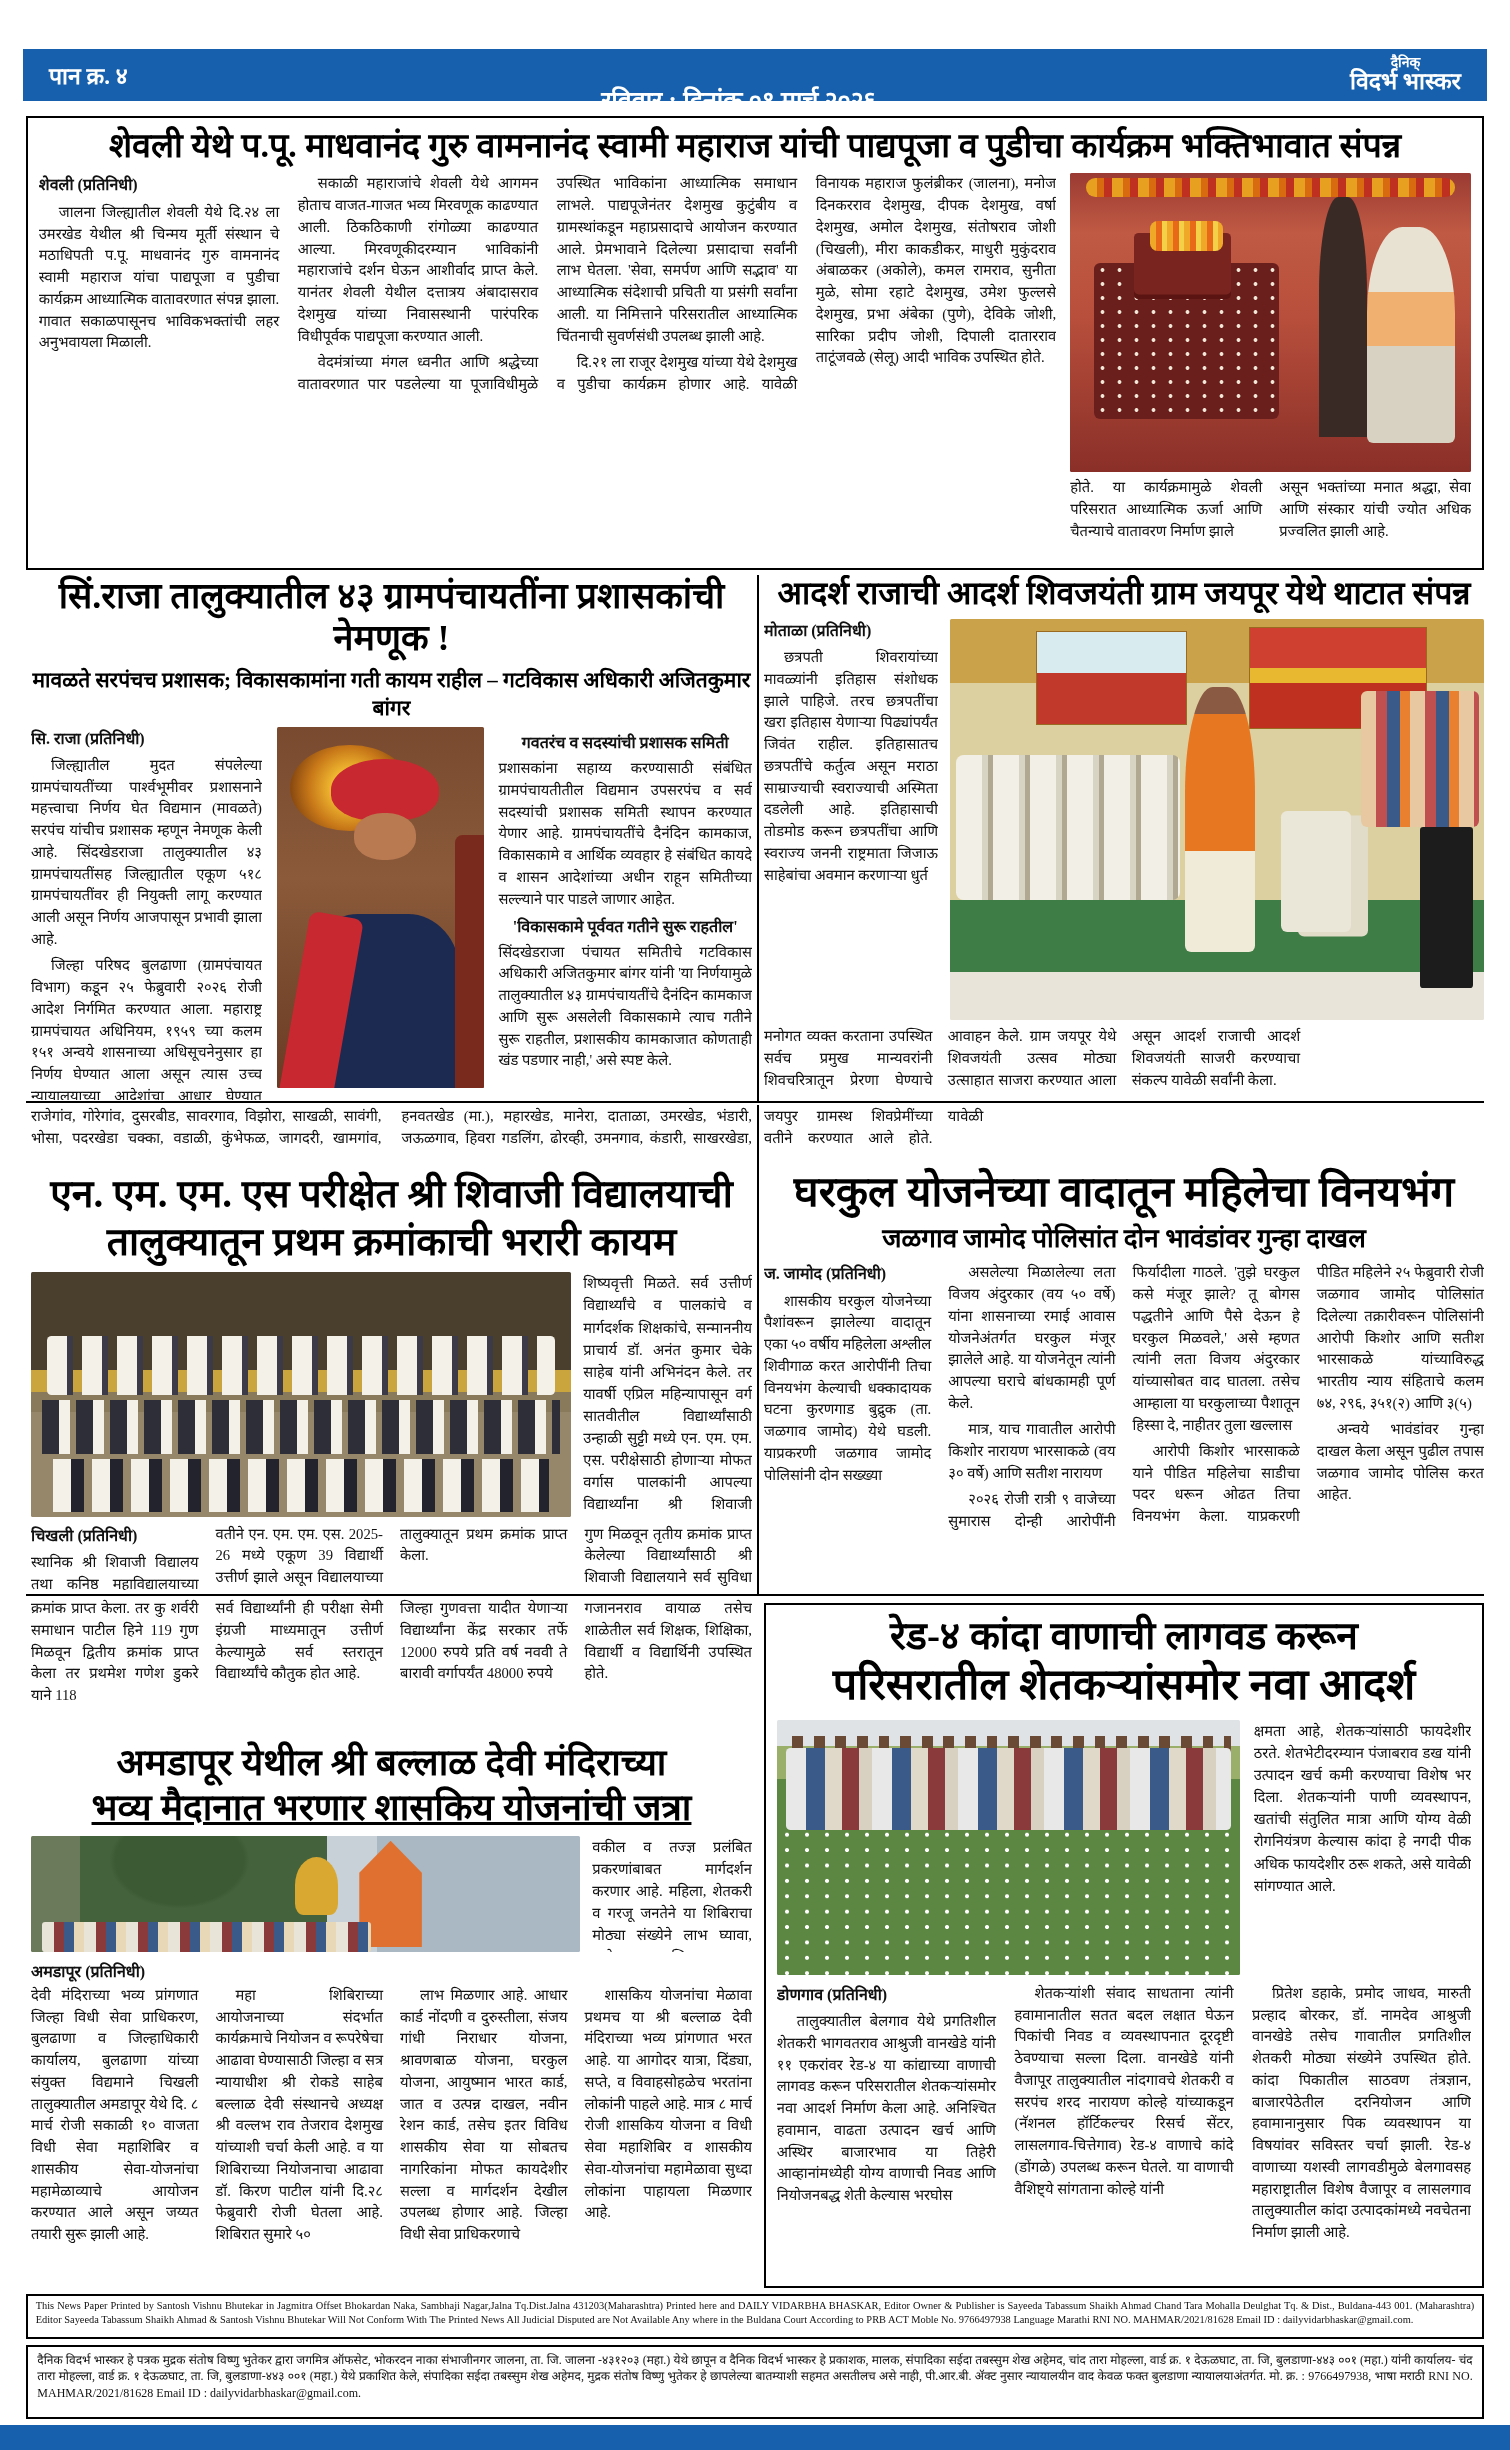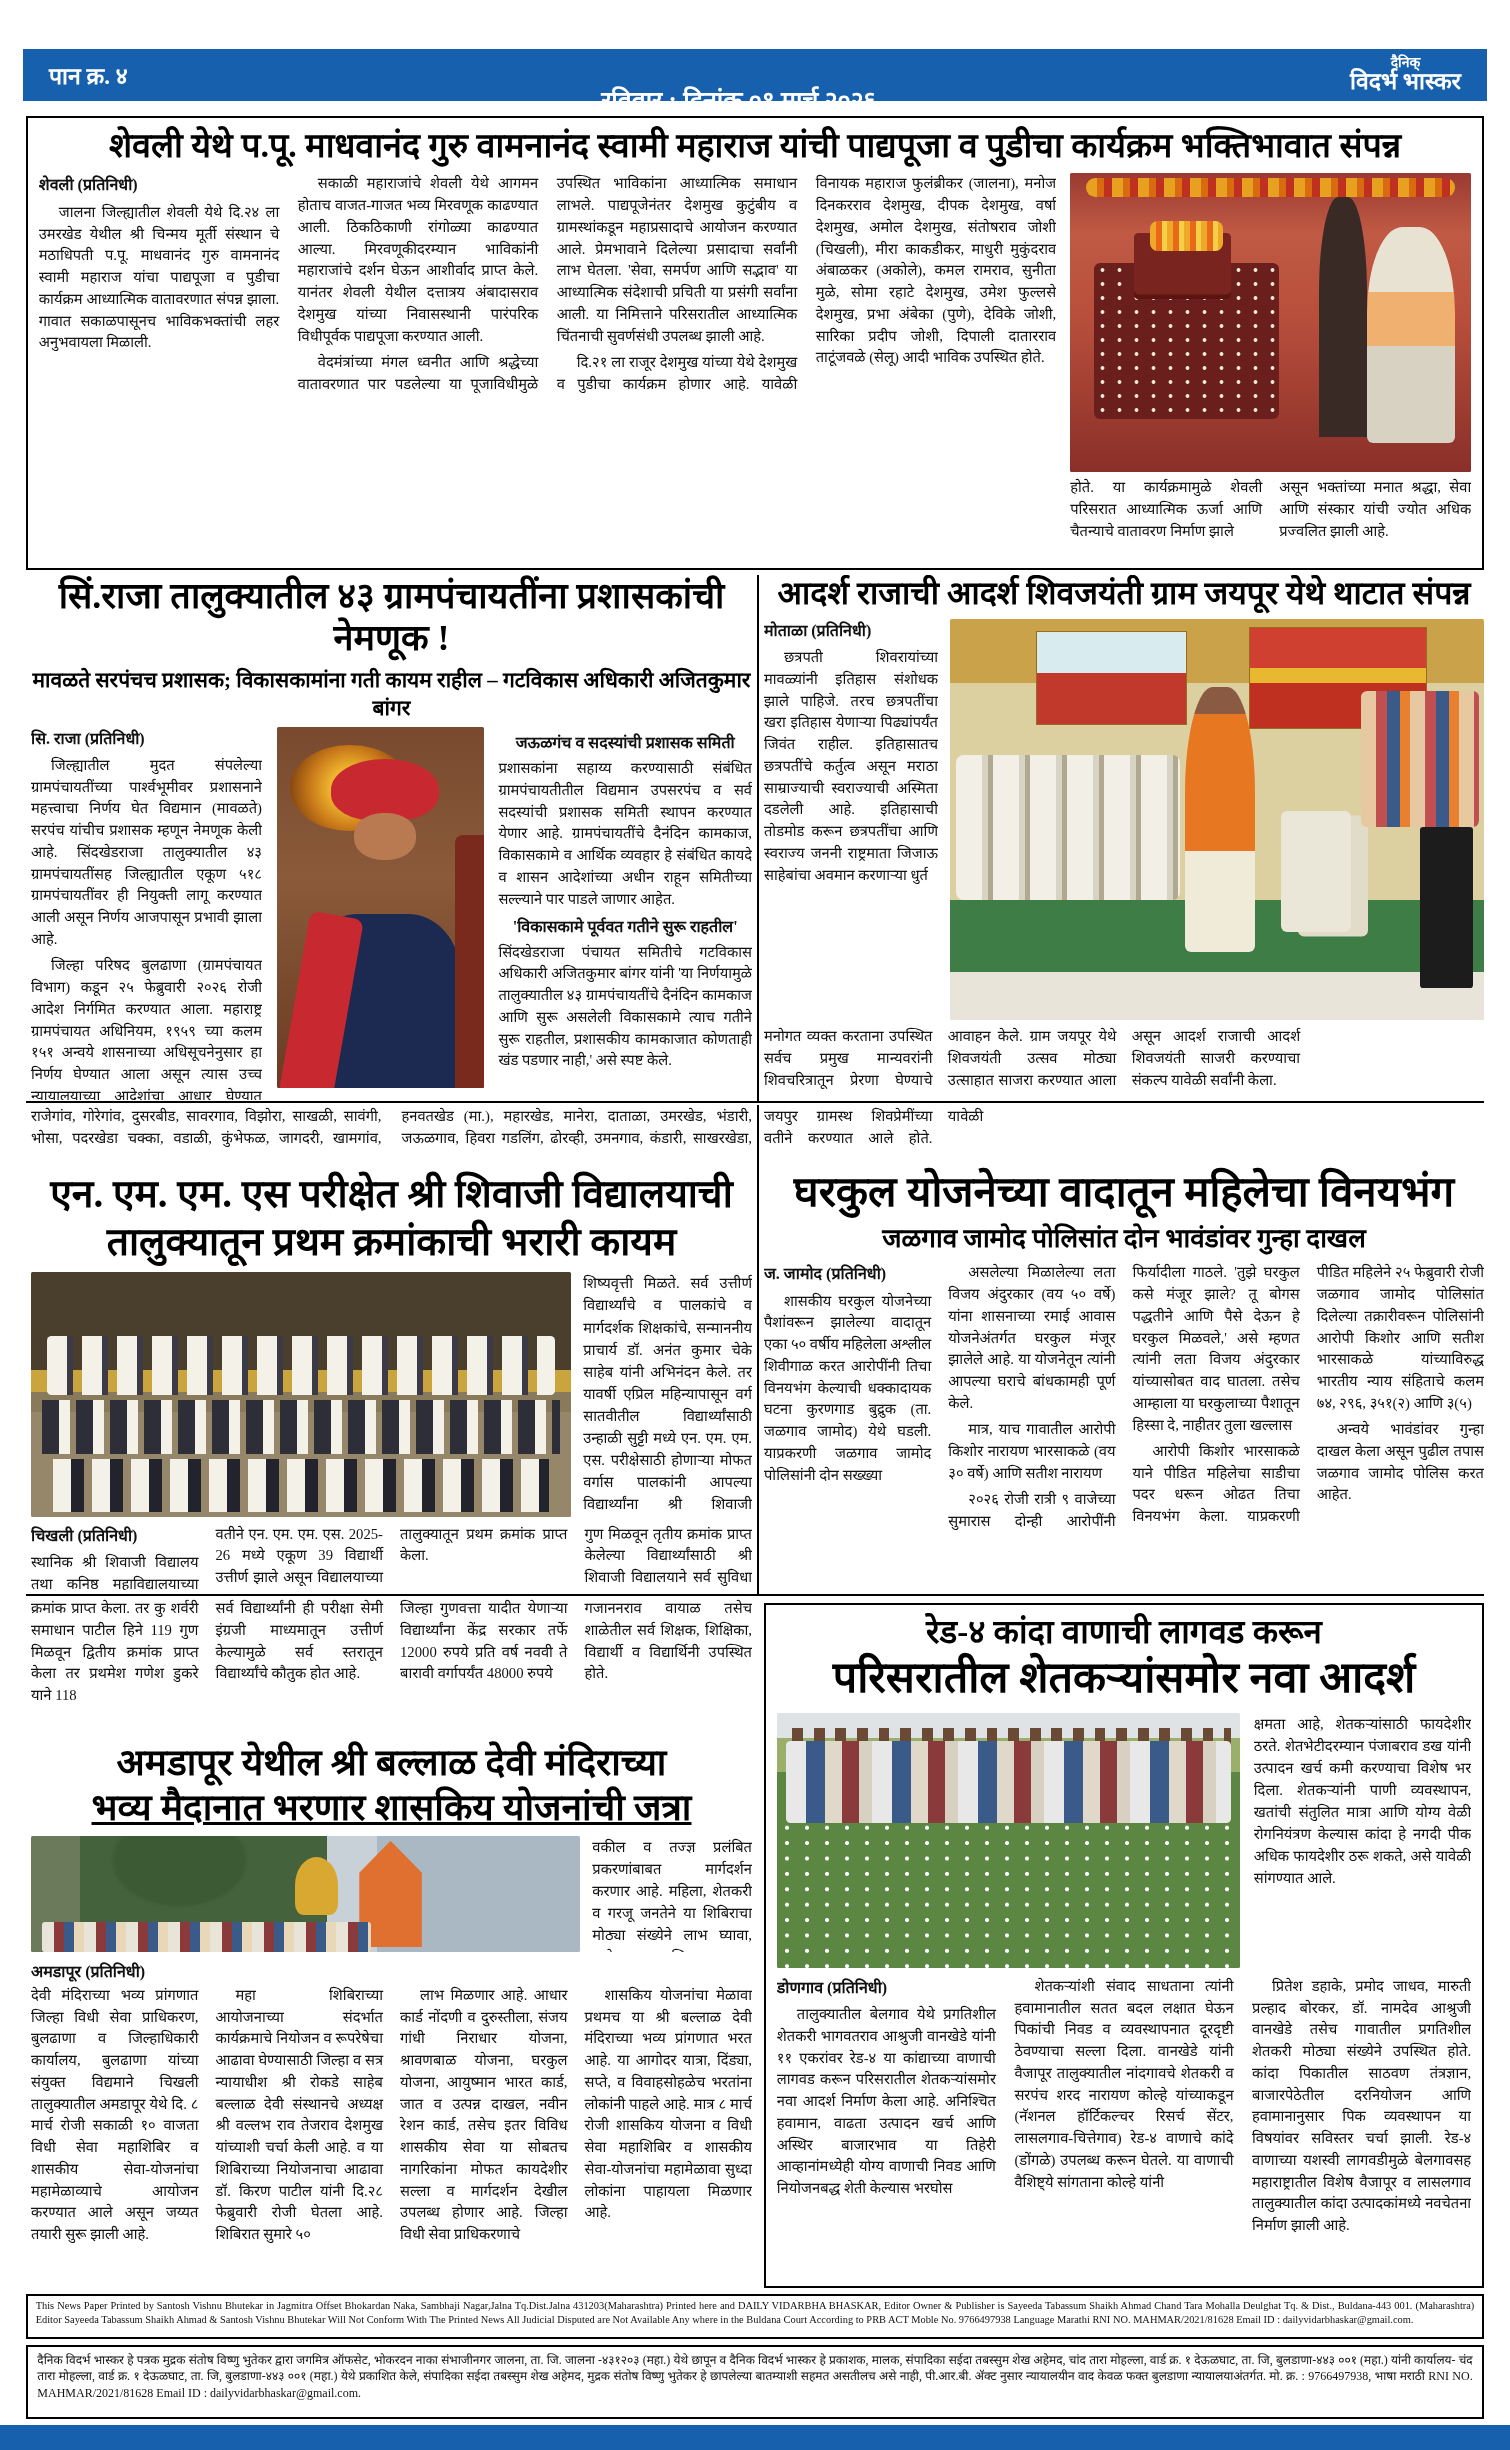--- a/index.html
+++ b/index.html
@@ -143,21 +143,21 @@
         <div style="display:flex;gap:14px;flex:1;overflow:hidden;">
           <div class="ph ph2" style="width:207px;height:361px;flex:none;">
             <div class="halo"></div>
             <div class="turban"></div>
             <div class="face"></div>
             <div class="coat"></div>
             <div class="scarf"></div>
             <div class="chair"></div>
           </div>
           <div class="btxt" style="flex:1;">
-            <div class="colhead">जऊळगंच व सदस्यांची प्रशासक समिती</div>
+            <div class="colhead">गवतरंच व सदस्यांची प्रशासक समिती</div>
             <p class="nofirst">प्रशासकांना सहाय्य करण्यासाठी संबंधित ग्रामपंचायतीतील विद्यमान उपसरपंच व सर्व सदस्यांची प्रशासक समिती स्थापन करण्यात येणार आहे. ग्रामपंचायतींचे दैनंदिन कामकाज, विकासकामे व आर्थिक व्यवहार हे संबंधित कायदे व शासन आदेशांच्या अधीन राहून समितीच्या सल्ल्याने पार पाडले जाणार आहेत.</p>
             <div class="colhead">'विकासकामे पूर्ववत गतीने सुरू राहतील'</div>
             <p class="nofirst">सिंदखेडराजा पंचायत समितीचे गटविकास अधिकारी अजितकुमार बांगर यांनी 'या निर्णयामुळे तालुक्यातील ४३ ग्रामपंचायतींचे दैनंदिन कामकाज आणि सुरू असलेली विकासकामे त्याच गतीने सुरू राहतील, प्रशासकीय कामकाजात कोणताही खंड पडणार नाही,' असे स्पष्ट केले.</p>
 
           </div>
         </div>
       </div>
     </div>
   </div>
 
@@ -251,21 +251,21 @@
     </div>
     <div class="btxt" style="column-count:4;column-gap:17px;height:295px;">
       <p class="nofirst">देवी मंदिराच्या भव्य प्रांगणात जिल्हा विधी सेवा प्राधिकरण, बुलढाणा व जिल्हाधिकारी कार्यालय, बुलढाणा यांच्या संयुक्त विद्यमाने चिखली तालुक्यातील अमडापूर येथे दि. ८ मार्च रोजी सकाळी १० वाजता विधी सेवा महाशिबिर व शासकीय सेवा-योजनांचा महामेळाव्याचे आयोजन करण्यात आले असून जय्यत तयारी सुरू झाली आहे.</p>
       <p>महा शिबिराच्या आयोजनाच्या संदर्भात कार्यक्रमाचे नियोजन व रूपरेषेचा आढावा घेण्यासाठी जिल्हा व सत्र न्यायाधीश श्री रोकडे साहेब बल्लाळ देवी संस्थानचे अध्यक्ष श्री वल्लभ राव तेजराव देशमुख यांच्याशी चर्चा केली आहे. व या शिबिराच्या नियोजनाचा आढावा डॉ. किरण पाटील यांनी दि.२८ फेब्रुवारी रोजी घेतला आहे. शिबिरात सुमारे ५०</p>
       <p>लाभ मिळणार आहे. आधार कार्ड नोंदणी व दुरुस्तीला, संजय गांधी निराधार योजना, श्रावणबाळ योजना, घरकुल योजना, आयुष्मान भारत कार्ड, जात व उत्पन्न दाखल, नवीन रेशन कार्ड, तसेच इतर विविध शासकीय सेवा या सोबतच नागरिकांना मोफत कायदेशीर सल्ला व मार्गदर्शन देखील उपलब्ध होणार आहे. जिल्हा विधी सेवा प्राधिकरणाचे</p>
       <p>शासकिय योजनांचा मेळावा प्रथमच या श्री बल्लाळ देवी मंदिराच्या भव्य प्रांगणात भरत आहे. या आगोदर यात्रा, दिंड्या, सप्ते, व विवाहसोहळेच भरतांना लोकांनी पाहले आहे. मात्र ८ मार्च रोजी शासकिय योजना व विधी सेवा महाशिबिर व शासकीय सेवा-योजनांचा महामेळावा सुध्दा लोकांना पाहायला मिळणार आहे.</p>
     </div>
   </div>
 
   <div class="abs box" style="left:764px;top:1603px;width:720px;height:685px;padding:7.7px 10.8px;overflow:hidden;">
-    <div class="hl" style="font-size:33px;">रेड-४ कांदा वाणाची लागवड करून</div>
+    <div class="hl" style="font-size:39px;">रेड-४ कांदा वाणाची लागवड करून</div>
     <div class="hl" style="font-size:43px;margin:1.5px 0 9.3px 0;">परिसरातील शेतकऱ्यांसमोर नवा आदर्श</div>
     <div style="display:flex;gap:14px;height:255px;overflow:hidden;">
       <div class="ph ph6" style="width:463px;height:255px;flex:none;">
         <div class="fl"></div>
         <div class="heads"></div>
         <div class="men"></div>
       </div>
       <div class="sidecol" style="flex:1;">
         <span>क्षमता आहे, शेतकऱ्यांसाठी फायदेशीर ठरते. शेतभेटीदरम्यान पंजाबराव डख यांनी उत्पादन खर्च कमी करण्याचा विशेष भर दिला. शेतकऱ्यांनी पाणी व्यवस्थापन, खतांची संतुलित मात्रा आणि योग्य वेळी रोगनियंत्रण केल्यास कांदा हे नगदी पीक अधिक फायदेशीर ठरू शकते, असे यावेळी सांगण्यात आले.</span>
       </div>

